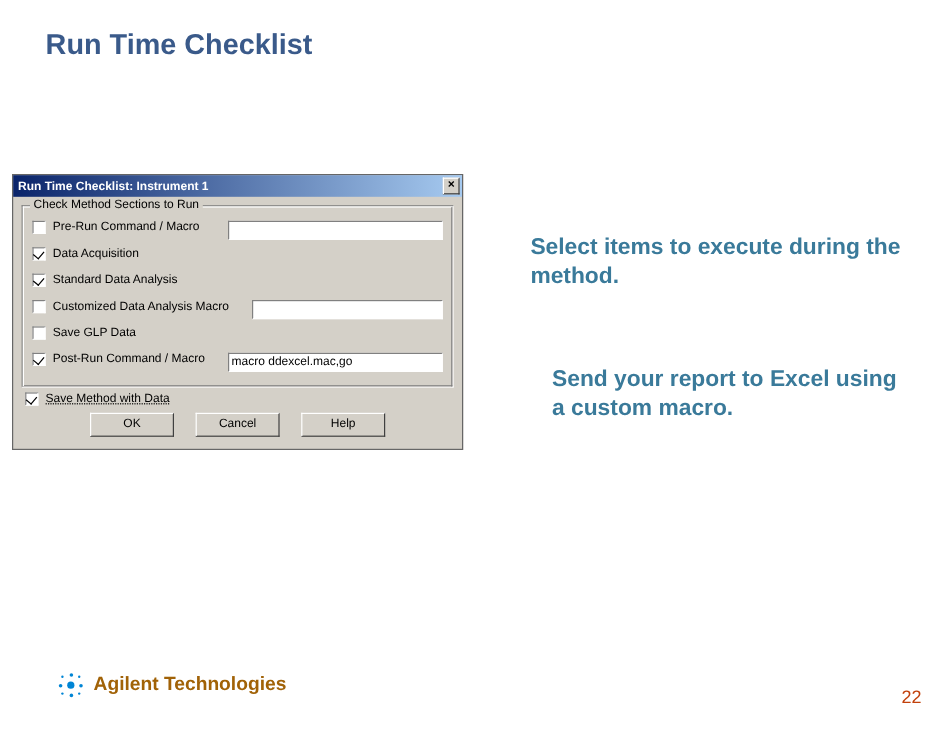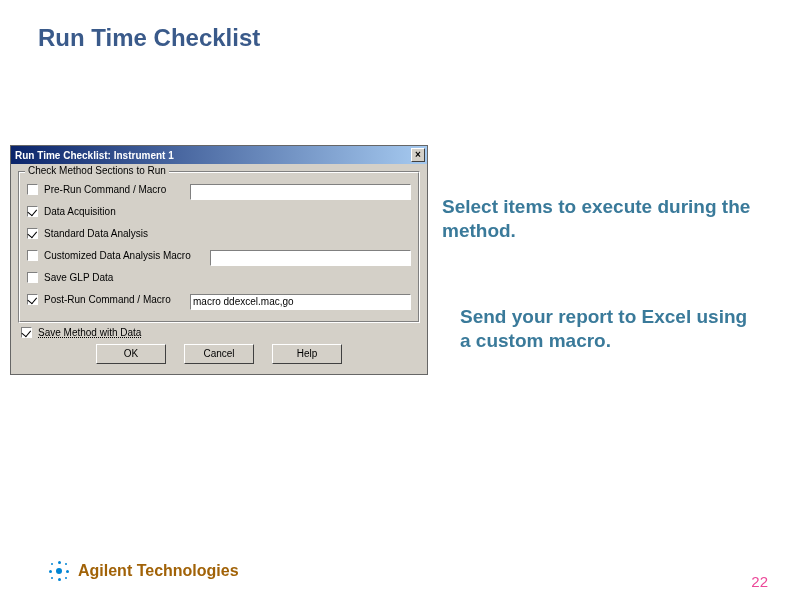--- a/index.html
+++ b/index.html
@@ -16,21 +16,21 @@
     top: 24px;
     left: 38px;
     font-size: 24px;
     font-weight: bold;
     color: #3a5a8a;
   }
   .dialog {
     position: absolute;
     top: 145px;
     left: 10px;
-    width: 418px;
+    width: 376px;
     background: #d4d0c8;
     border: 1px solid #666;
     font-family: Tahoma, sans-serif;
     font-size: 10px;
     color: #000;
   }
   .titlebar {
     height: 18px;
     background: linear-gradient(to right, #0a246a, #a6caf0);
     color: #fff;
@@ -175,21 +175,21 @@
   .logo-text {
     font-size: 16px;
     color: #a16207;
     font-weight: bold;
   }
   .page-num {
     position: absolute;
     right: 24px;
     bottom: 22px;
     font-size: 15px;
-    color: #ec4899;
+    color: #c2410c;
   }
 </style>
 </head>
 <body>
 
 <div class="slide-title">Run Time Checklist</div>
 
 <div class="dialog">
   <div class="titlebar">
     <span>Run Time Checklist: Instrument 1</span>

